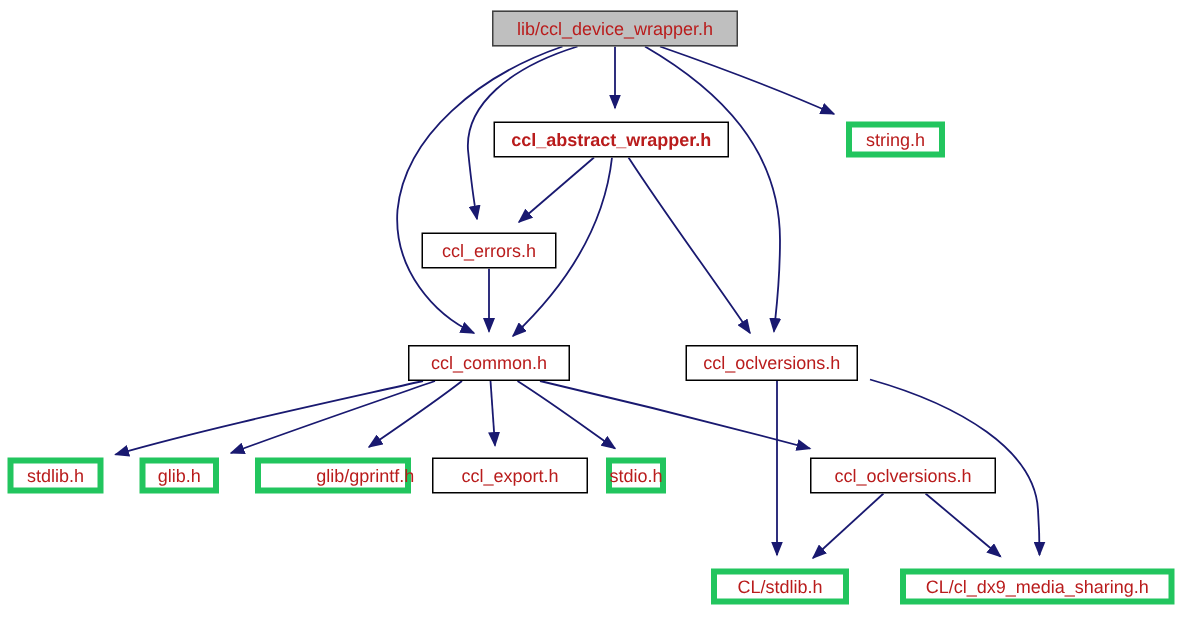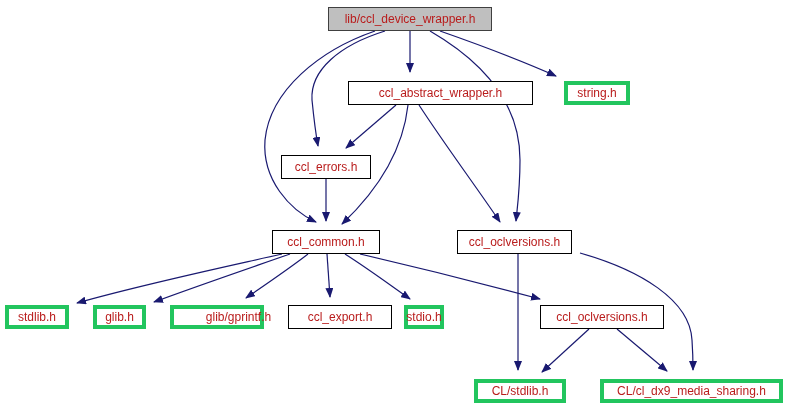--- a/index.html
+++ b/index.html
@@ -39,25 +39,25 @@
       <path d="M345,254 C370,270 390,285 410,299" marker-end="url(#arr)"></path>
       <path d="M360,254 C420,268 480,283 540,299" marker-end="url(#arr)"></path>
       <path d="M518,254 L518,370" marker-end="url(#arr)"></path>
       <path d="M580,253 C640,270 690,300 692,340 C693,355 693,362 693,370" marker-end="url(#arr)"></path>
       <path d="M589,329 L542,372" marker-end="url(#arr)"></path>
       <path d="M617,329 L667,371" marker-end="url(#arr)"></path>
     </g>
 </svg>
 
 <div class="node main" style="left:328px;top:7px;width:164px;">lib/ccl_device_wrapper.h</div>
-<div class="node local" style="left:348px;top:81px;width:185px;">ccl_abstract_wrapper.h</div>
+<div class="node local" style="left:329px;top:81px;width:157px;font-weight:bold;">ccl_abstract_wrapper.h</div>
 <div class="node ext" style="left:564px;top:81px;width:66px;">string.h</div>
 <div class="node local" style="left:281px;top:155px;width:90px;">ccl_errors.h</div>
 <div class="node local" style="left:272px;top:230px;width:108px;">ccl_common.h</div>
 <div class="node local" style="left:457px;top:230px;width:115px;">ccl_oclversions.h</div>
 <div class="node ext" style="left:5px;top:305px;width:64px;">stdlib.h</div>
 <div class="node ext" style="left:93px;top:305px;width:53px;">glib.h</div>
-<div class="node ext" style="left:170px;top:305px;width:94px;padding-left:43px;">glib/gprintf.h</div>
+<div class="node ext" style="left:170px;top:305px;width:104px;padding-left:43px;">glib/gprintf.h</div>
 <div class="node local" style="left:288px;top:305px;width:104px;">ccl_export.h</div>
 <div class="node ext" style="left:404px;top:305px;width:40px;">stdio.h</div>
 <div class="node local" style="left:540px;top:305px;width:124px;">ccl_oclversions.h</div>
 <div class="node ext" style="left:474px;top:379px;width:92px;">CL/stdlib.h</div>
 <div class="node ext" style="left:600px;top:379px;width:183px;">CL/cl_dx9_media_sharing.h</div>
 
 </body></html>

